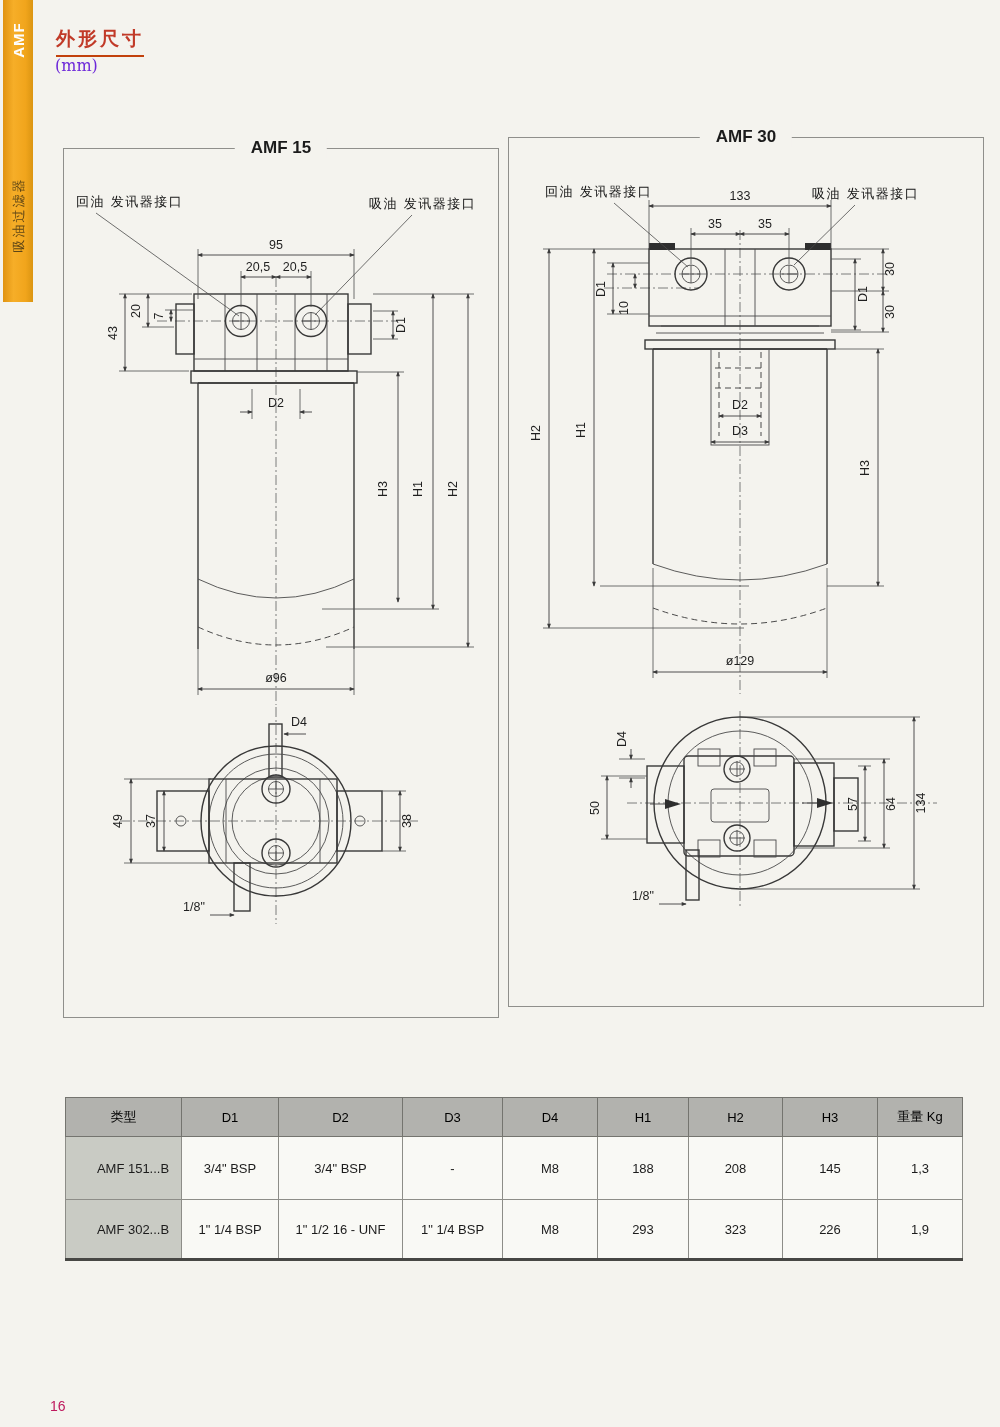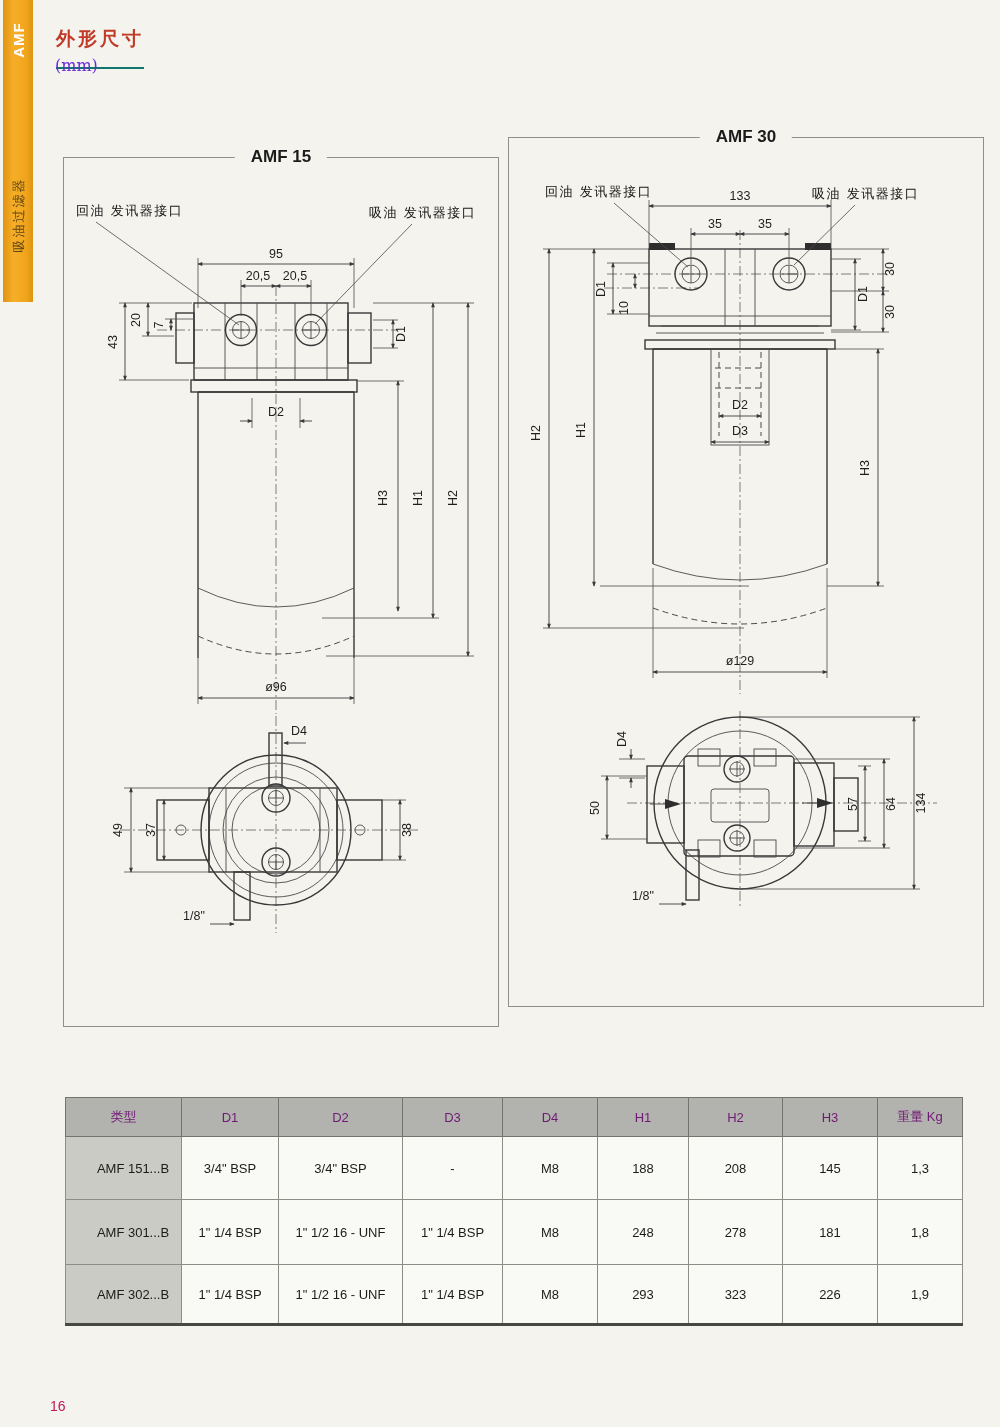--- a/index.html
+++ b/index.html
@@ -9,46 +9,46 @@
   .sidebar{position:absolute;left:3px;top:0;width:30px;height:302px;
            background:linear-gradient(to right,#e09311,#f6ae28 35%,#f1a51c 75%,#d g);
            background:linear-gradient(to right,#e09311,#f6ae28 35%,#f1a51c 75%,#db9512);}
   .tab-amf{position:absolute;left:15px;top:40px;transform:translate(-50%,-50%) rotate(-90deg);
            color:#fdfdfd;font-weight:bold;font-size:15px;letter-spacing:1px;white-space:nowrap;}
   .tab-cjk{position:absolute;left:16px;top:215px;transform:translate(-50%,-50%) rotate(-90deg);
            color:#5d4516;font-size:13px;letter-spacing:2px;white-space:nowrap;}
   
   .doc-title{position:absolute;left:56px;top:26px;font-family:"DejaVu Serif","Liberation Serif",serif;
              font-size:19px;font-weight:bold;color:#c13a28;letter-spacing:3px;
-             border-bottom:2px solid #0f766e;padding-bottom:15px;}
+             border-bottom:2px solid #c2410c;padding-bottom:3px;}
   .doc-subtitle{position:absolute;left:55px;top:56px;font-family:"DejaVu Serif","Liberation Serif",serif;
              font-size:16px;color:#6d28d9;}
   
   .panel{position:absolute;border:1px solid #8f8f8b;background:transparent;}
-  .panel-a{left:63px;top:157px;width:434px;height:868px;}
+  .panel-a{left:63px;top:148px;width:434px;height:868px;}
   .panel-b{left:508px;top:137px;width:474px;height:868px;}
   .panel-title{position:absolute;top:-11px;left:50%;transform:translateX(-50%);
                background:#f4f3ee;padding:0 16px;font-size:17px;font-weight:bold;color:#1b1b1b;
                white-space:nowrap;}
   .panel svg{position:absolute;left:0;top:0;width:100%;height:100%;}
   
   .ol{stroke:#383838;stroke-width:1.4;fill:none;}
   .il{stroke:#4a4a4a;stroke-width:0.9;fill:none;}
   .dl{stroke:#3c3c3c;stroke-width:0.9;fill:none;}
   .xl{stroke:#4b4b4b;stroke-width:0.8;fill:none;}
   .cl{stroke:#5d5d5d;stroke-width:0.8;fill:none;stroke-dasharray:10 3 2 3;}
   .hid{stroke:#4a4a4a;stroke-width:1;fill:none;stroke-dasharray:6 4;}
   .blk{fill:#2e2e2e;stroke:none;}
   text.dim{font-size:12.5px;fill:#1f1f1f;text-anchor:middle;font-family:"Liberation Sans",sans-serif;}
   text.cjk{font-size:13px;fill:#141414;letter-spacing:1.5px;font-family:"DejaVu Sans",sans-serif;}
   
   .spec{position:absolute;left:65px;top:1097px;width:897px;border-collapse:collapse;table-layout:fixed;
         border-bottom:3px solid #474744;}
   .spec th{background:#b2b2ae;border:1px solid #74746f;font-weight:normal;font-size:13px;
-           height:36px;color:#701a75;}
+           height:36px;color:#000000;}
   .spec td{border:1px solid #8d8d88;font-size:13px;text-align:center;background:#f9f9f5;color:#1c1c1c;}
   .spec td.type{background:#c9cbc4;padding-left:20px;}
   .spec tr.r1 td{height:60px;} .spec tr.r2 td{height:57px;border-bottom:3px solid #474744;}
   .spec tr.r3 td{height:62px;} .spec tr.r4 td{height:56px;}
   .page-number{position:absolute;left:50px;top:1398px;font-size:14px;color:#be185d;}
 </style>
 </head>
 <body>
 
 <div class="page">
@@ -372,31 +372,20 @@
         <td class="type">AMF 151...B</td>
         <td>3/4" BSP</td>
         <td>3/4" BSP</td>
         <td>-</td>
         <td>M8</td>
         <td>188</td>
         <td>208</td>
         <td>145</td>
         <td>1,3</td>
       </tr>
-      <tr class="r3">
-        <td class="type">AMF 301...B</td>
-        <td>1" 1/4 BSP</td>
-        <td>1" 1/2  16 - UNF</td>
-        <td>1" 1/4 BSP</td>
-        <td>M8</td>
-        <td>248</td>
-        <td>278</td>
-        <td>181</td>
-        <td>1,8</td>
-      </tr>
       <tr class="r4">
         <td class="type">AMF 302...B</td>
         <td>1" 1/4 BSP</td>
         <td>1" 1/2  16 - UNF</td>
         <td>1" 1/4 BSP</td>
         <td>M8</td>
         <td>293</td>
         <td>323</td>
         <td>226</td>
         <td>1,9</td>

